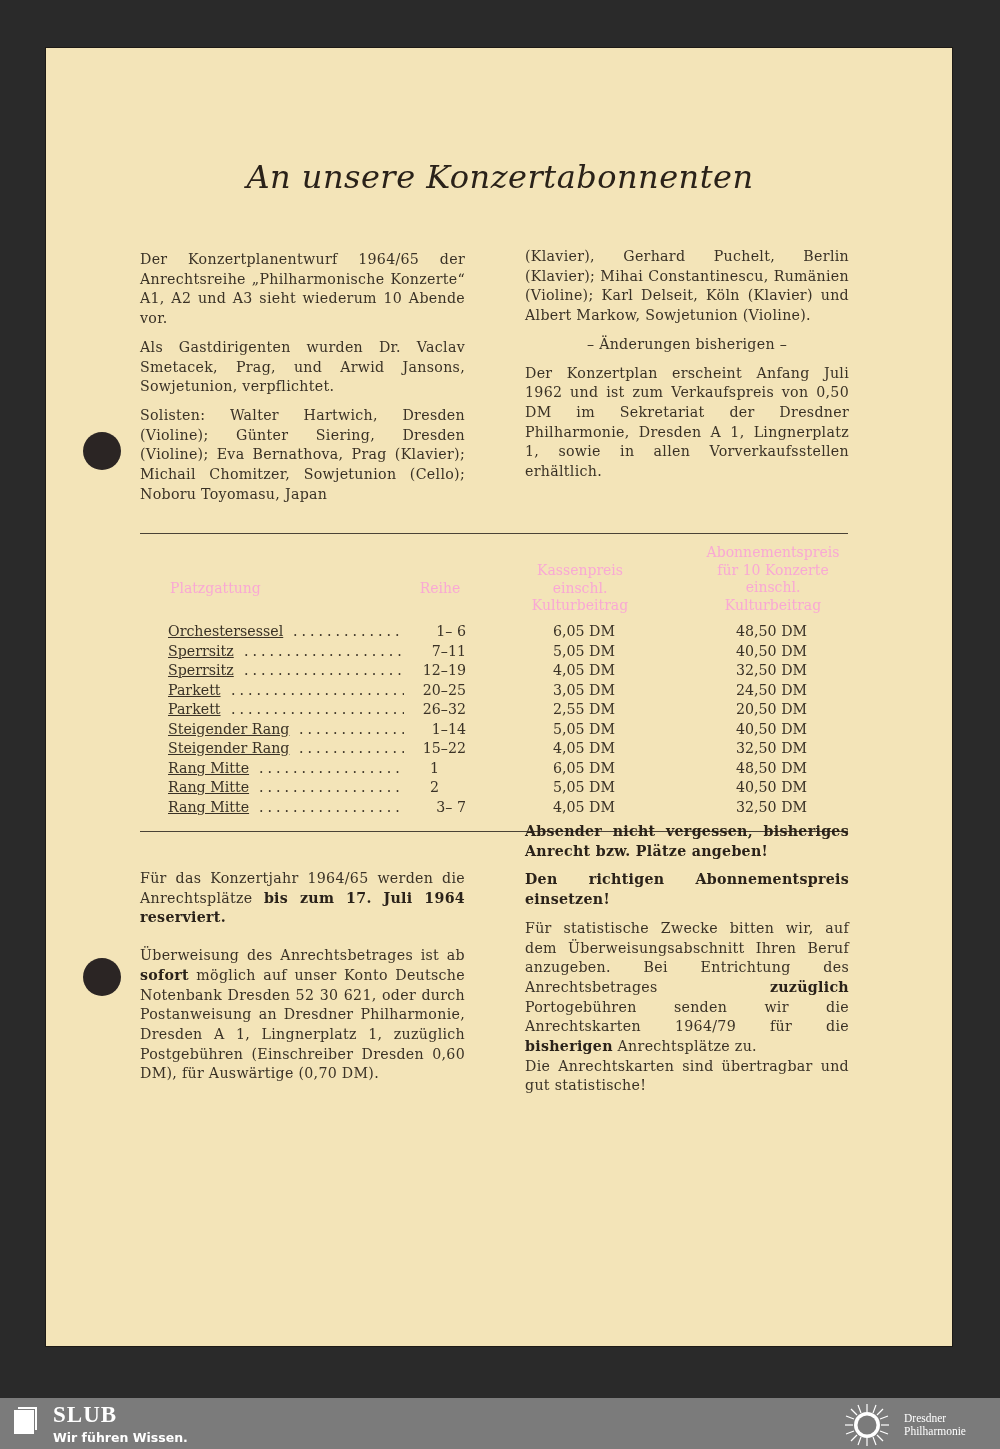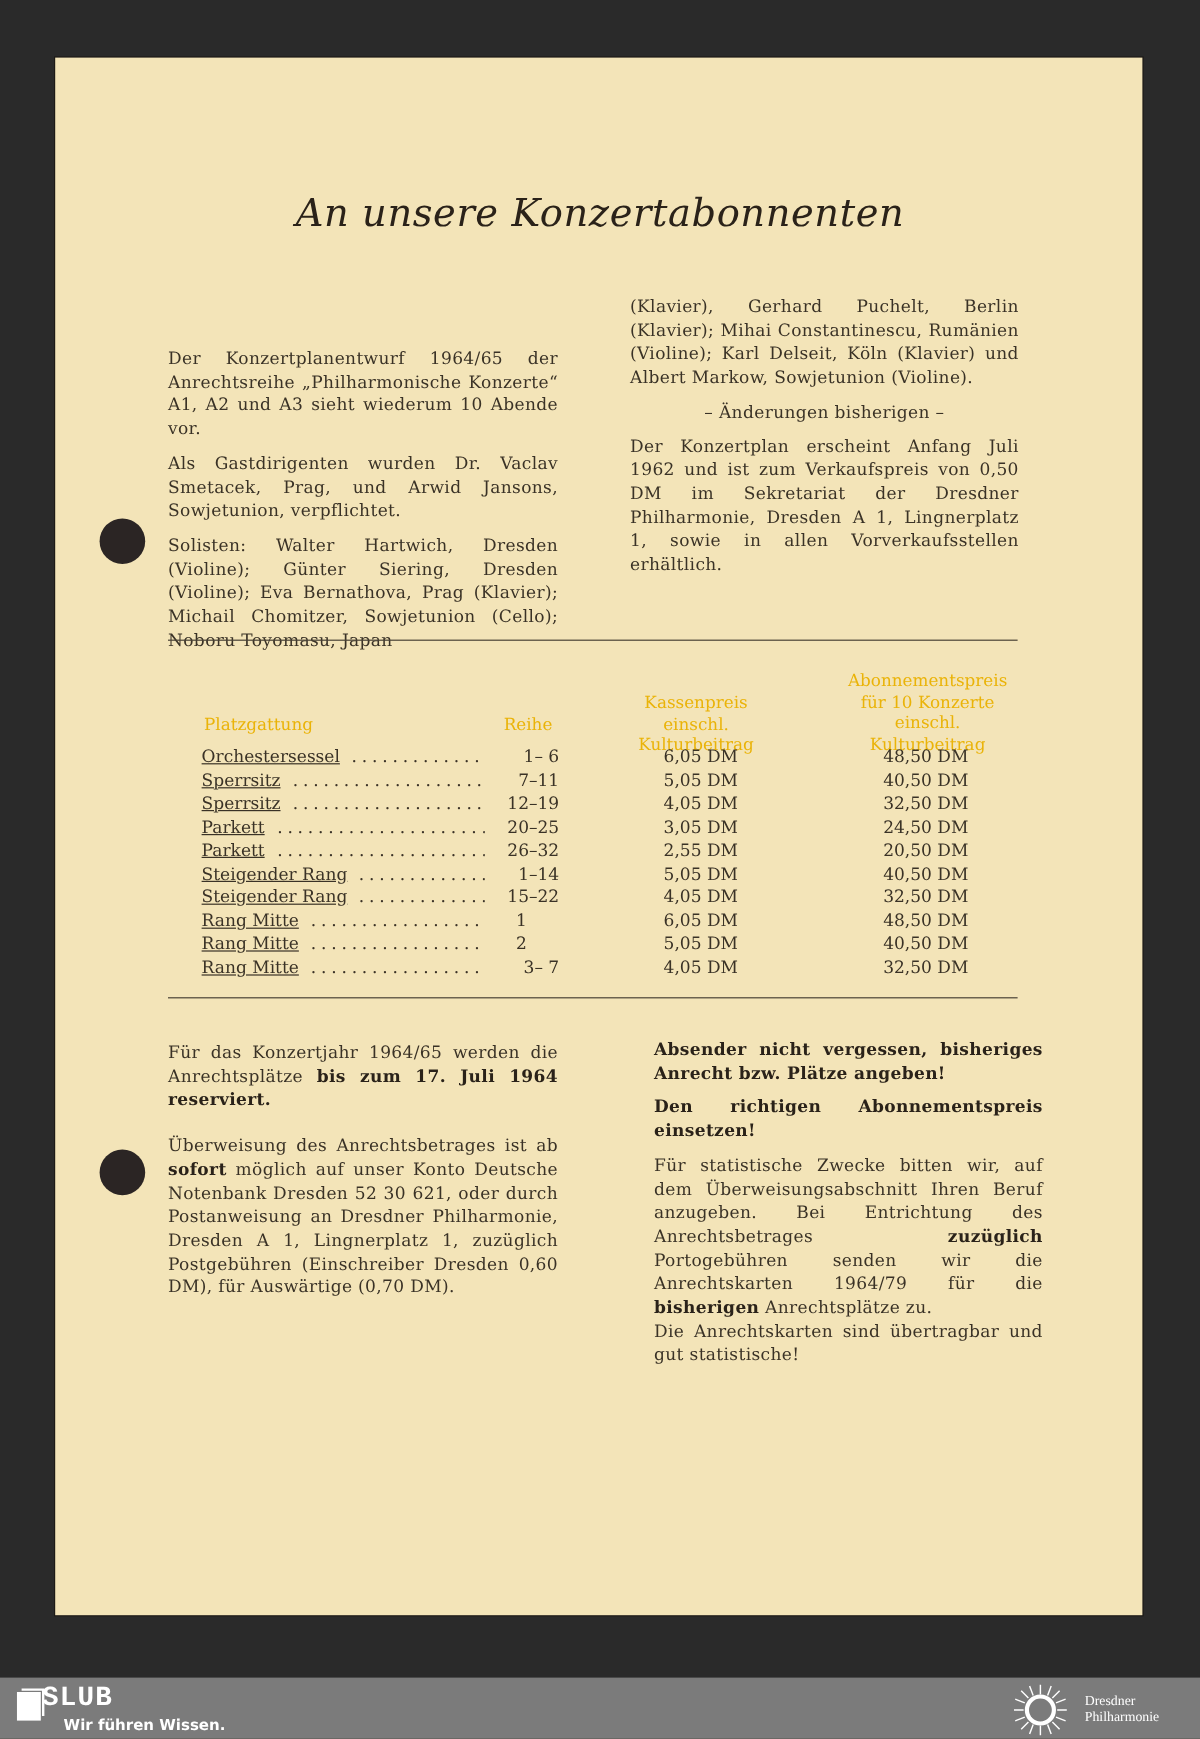--- a/index.html
+++ b/index.html
@@ -23,47 +23,47 @@
     font-size:32px; color:#2a2219; letter-spacing:0.5px;
   }
   .col {
     position:absolute; font-size:14.2px; line-height:19.7px; color:#3a3226;
     text-align:justify; letter-spacing:0.3px;
   }
   .col p { margin:0 0 9px 0; }
   .col b { color:#2a2219; }
   .center { text-align:center; }
   .rule { position:absolute; height:1px; background:#4a4236; }
-  .thead { position:absolute; font-size:14px; line-height:17.5px; color:#eab308; text-align:center;margin-top:16px; }
+  .thead { position:absolute; font-size:14px; line-height:17.5px; color:#f9a8d4; text-align:center; }
   .trow { position:absolute; left:168px; width:650px; height:19.6px; font-size:14.2px; color:#3a3226; }
   .trow span { position:absolute; top:0; white-space:nowrap; }
   .c-name { left:0;text-decoration:underline; }
   .c-dots { left:0; width:236px; overflow:hidden; }
   .c-rows { right:352px; text-align:right; }
   .c-kasse { left:385px; }
   .c-abo { left:568px; }
   .footer {
     position:absolute; left:0; top:1398px; width:1000px; height:51px; background:#7b7b7b;
   }
   .slub-logo { position:absolute; left:14px; top:8px; width:26px; height:28px; }
-  .slub-name { position:absolute; left:35px; top:4px; font-family:Liberation Mono, monospace; font-weight:bold; font-size:23px; color:#fff; letter-spacing:1px; }
+  .slub-name { position:absolute; left:53px; top:4px; font-family:Liberation Serif, serif; font-weight:bold; font-size:23px; color:#fff; letter-spacing:1px; }
   .slub-tag { position:absolute; left:53px; top:32px; font-family:"DejaVu Sans", sans-serif; font-size:12.5px; color:#fff; font-weight:bold; }
   .phil-logo { position:absolute; left:843px; top:4px; width:48px; height:46px; }
   .phil-name { position:absolute; left:904px; top:14px; font-family:Liberation Serif, serif; font-size:11.5px; line-height:13px; color:#fff; }
 </style>
 </head>
 <body>
 
 <div class="paper"></div>
 <div class="hole" style="left:83px; top:432px;"></div>
 <div class="hole" style="left:83px; top:958px;"></div>
 
 <div class="title">An unsere Konzertabonnenten</div>
 
-<div class="col" style="left:140px; top:250px; width:325px;margin-top:40px;">
+<div class="col" style="left:140px; top:250px; width:325px;">
   <p>Der Konzertplanentwurf 1964/65 der Anrechtsreihe „Philharmonische Konzerte“ A1, A2 und A3 sieht wiederum 10 Abende vor.</p>
   <p>Als Gastdirigenten wurden Dr. Vaclav Smetacek, Prag, und Arwid Jansons, Sowjetunion, verpflichtet.</p>
   <p>Solisten: Walter Hartwich, Dresden (Violine); Günter Siering, Dresden (Violine); Eva Bernathova, Prag (Klavier); Michail Chomitzer, Sowjetunion (Cello); Noboru Toyomasu, Japan</p>
 </div>
 
 <div class="col" style="left:525px; top:247px; width:324px;">
   <p>(Klavier), Gerhard Puchelt, Berlin (Klavier); Mihai Constantinescu, Rumänien (Violine); Karl Delseit, Köln (Klavier) und Albert Markow, Sowjetunion (Violine).</p>
   <p class="center">– Änderungen bisherigen –</p>
   <p>Der Konzertplan erscheint Anfang Juli 1962 und ist zum Verkaufspreis von 0,50 DM im Sekretariat der Dresdner Philharmonie, Dresden A 1, Lingnerplatz 1, sowie in allen Vorverkaufsstellen erhältlich.</p>
 </div>
@@ -157,21 +157,21 @@
     </div>
 </div>
 
 <div class="rule" style="left:140px; top:831px; width:708px;"></div>
 
 <div class="col" style="left:140px; top:869px; width:325px;">
   <p style="margin-bottom:18px;"><span>Für das Konzertjahr 1964/65 werden die Anrechtsplätze </span><b>bis zum 17. Juli 1964 reserviert.</b></p>
   <p><span>Überweisung des Anrechtsbetrages ist ab </span><b>sofort</b><span> möglich auf unser Konto Deutsche Notenbank Dresden 52 30 621, oder durch Postanweisung an Dresdner Philharmonie, Dresden A 1, Lingnerplatz 1, zuzüglich Postgebühren (Einschreiber Dresden 0,60 DM), für Auswärtige (0,70 DM).</span></p>
 </div>
 
-<div class="col" style="left:525px; top:866px; width:324px;margin-left:20px;">
+<div class="col" style="left:525px; top:822px; width:324px;">
   <p><b>Absender nicht vergessen, bisheriges Anrecht bzw. Plätze angeben!</b></p>
   <p><b>Den richtigen Abonnementspreis einsetzen!</b></p>
   <p style="margin-bottom:0;"><span>Für statistische Zwecke bitten wir, auf dem Überweisungsabschnitt Ihren Beruf anzugeben. Bei Entrichtung des Anrechtsbetrages </span><b>zuzüglich</b><span> Portogebühren senden wir die Anrechtskarten 1964/79 für die </span><b>bisherigen</b><span> Anrechtsplätze zu.</span></p>
   <p>Die Anrechtskarten sind übertragbar und gut statistische!</p>
 </div>
 
 <div class="footer">
   <svg class="slub-logo" viewBox="0 0 26 28">
     <rect x="0" y="4" width="20" height="24" fill="#ffffff"></rect>
     <polyline points="4,2 22,2 22,24" fill="none" stroke="#ffffff" stroke-width="2"></polyline>

